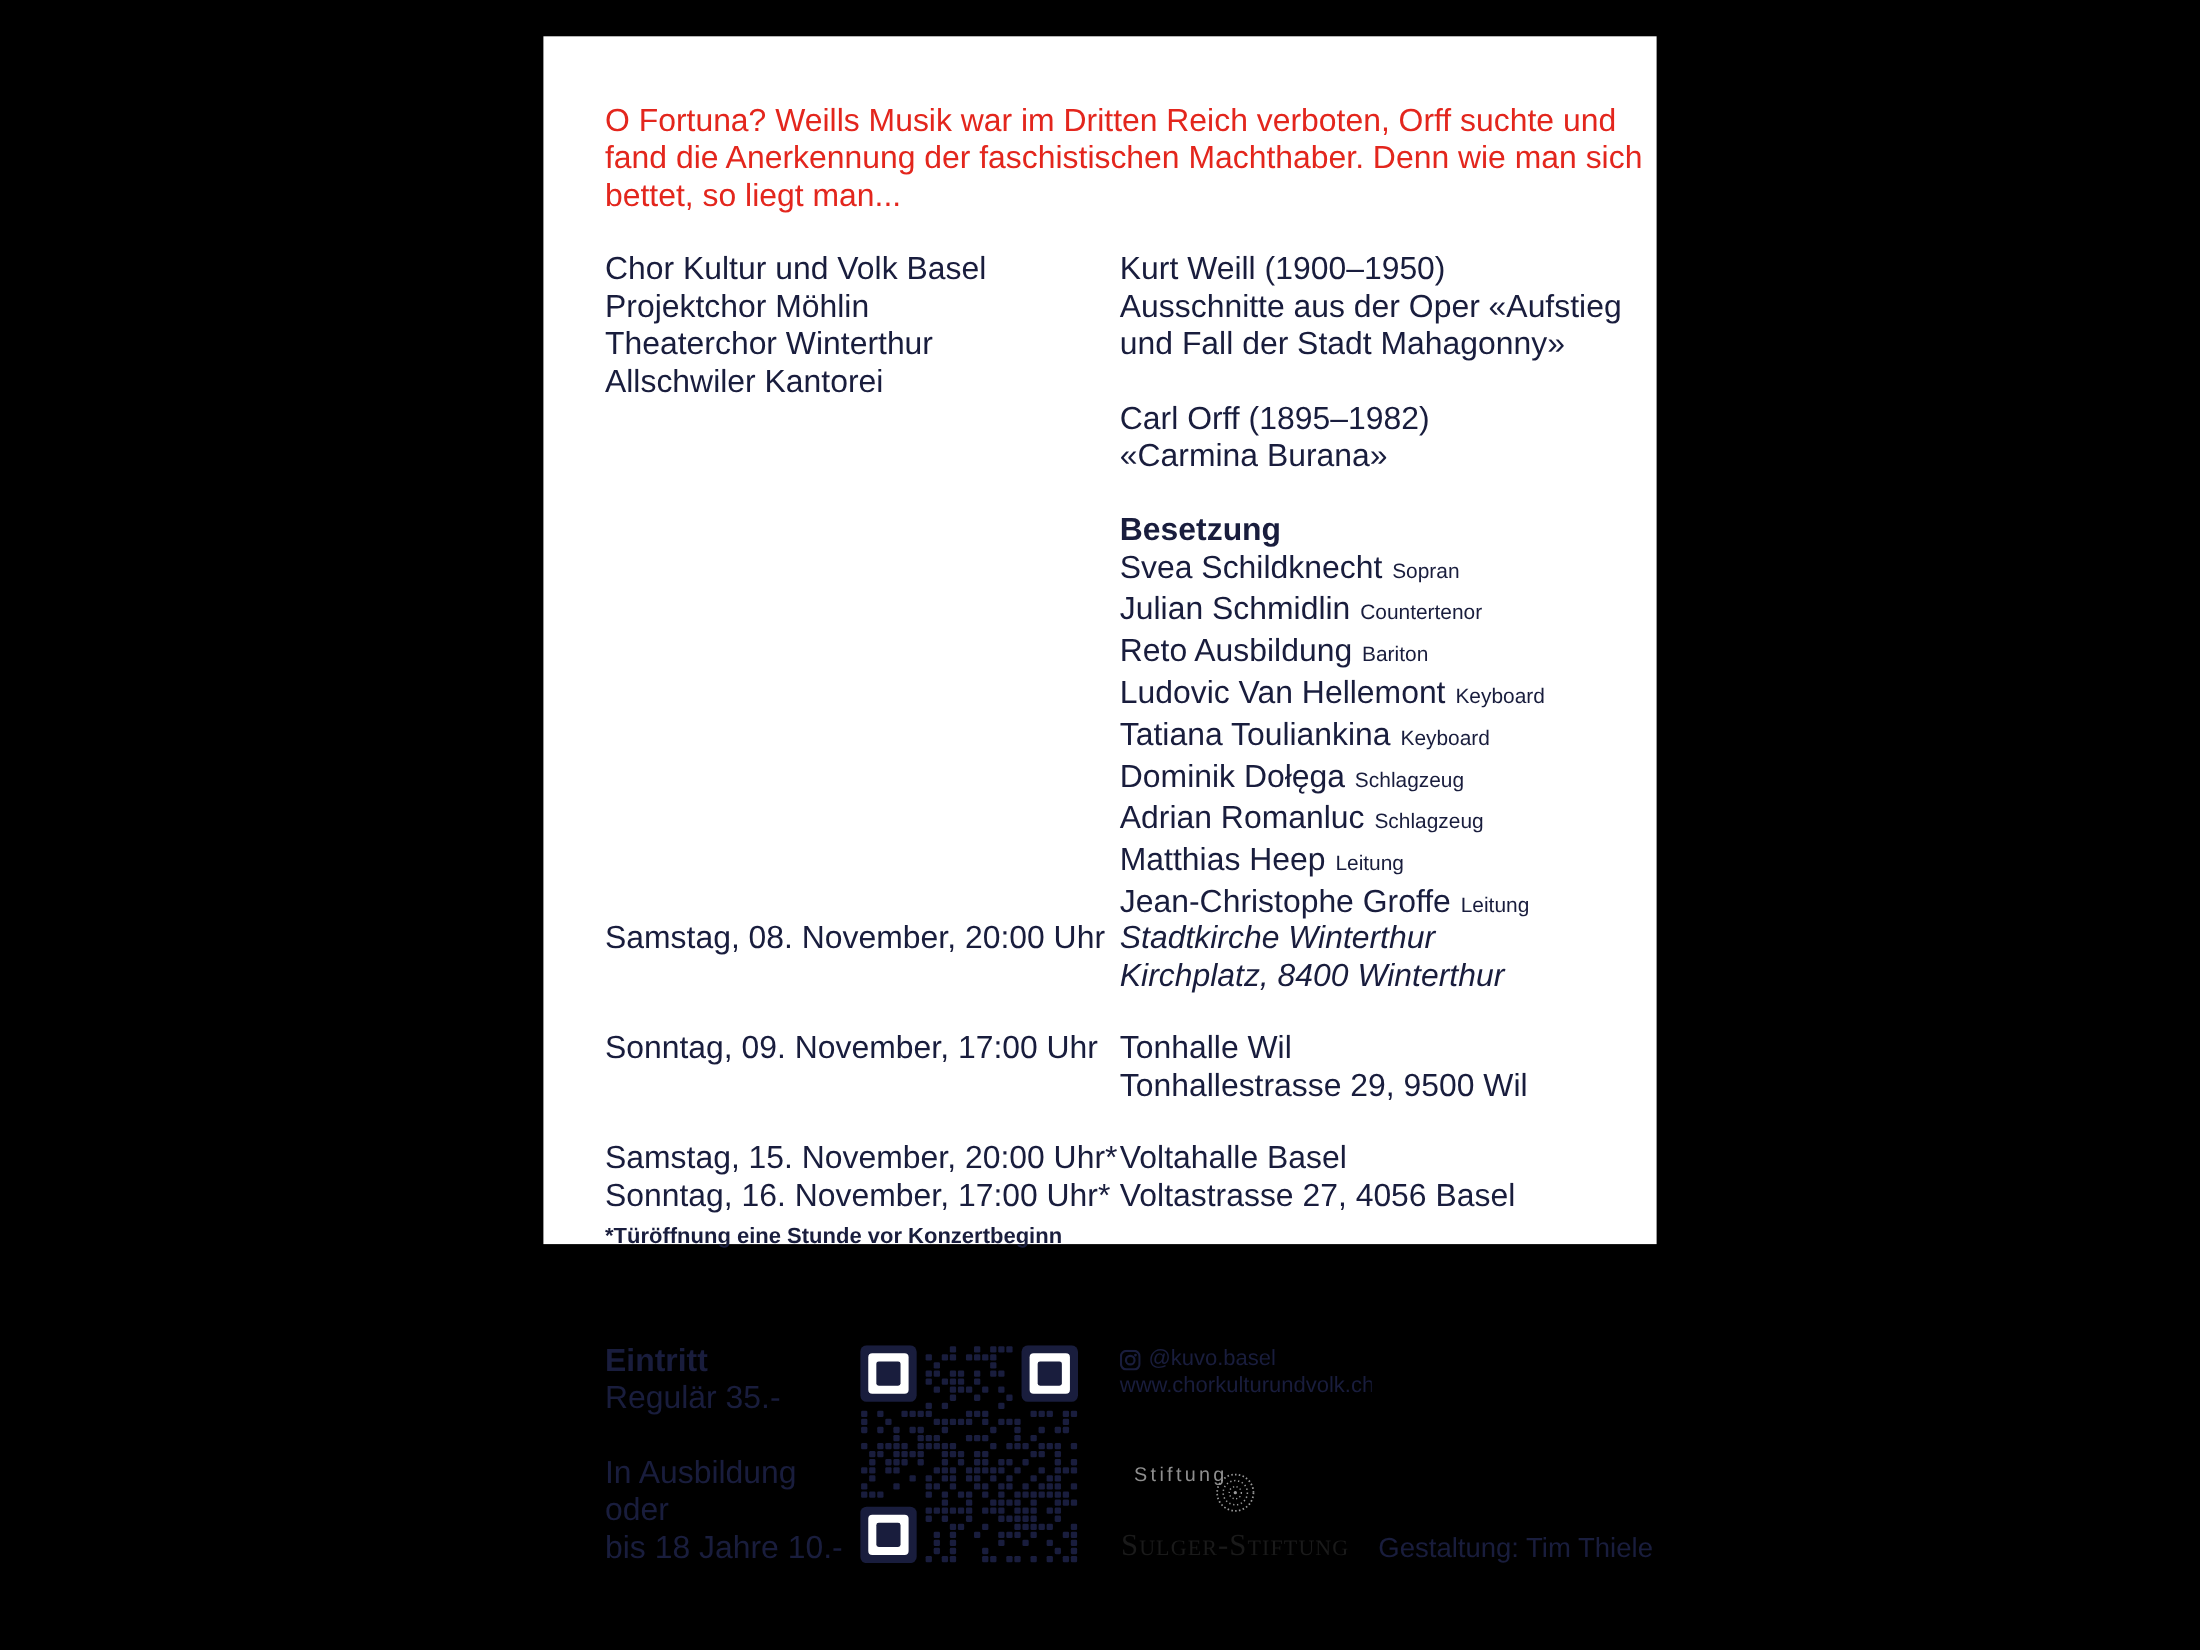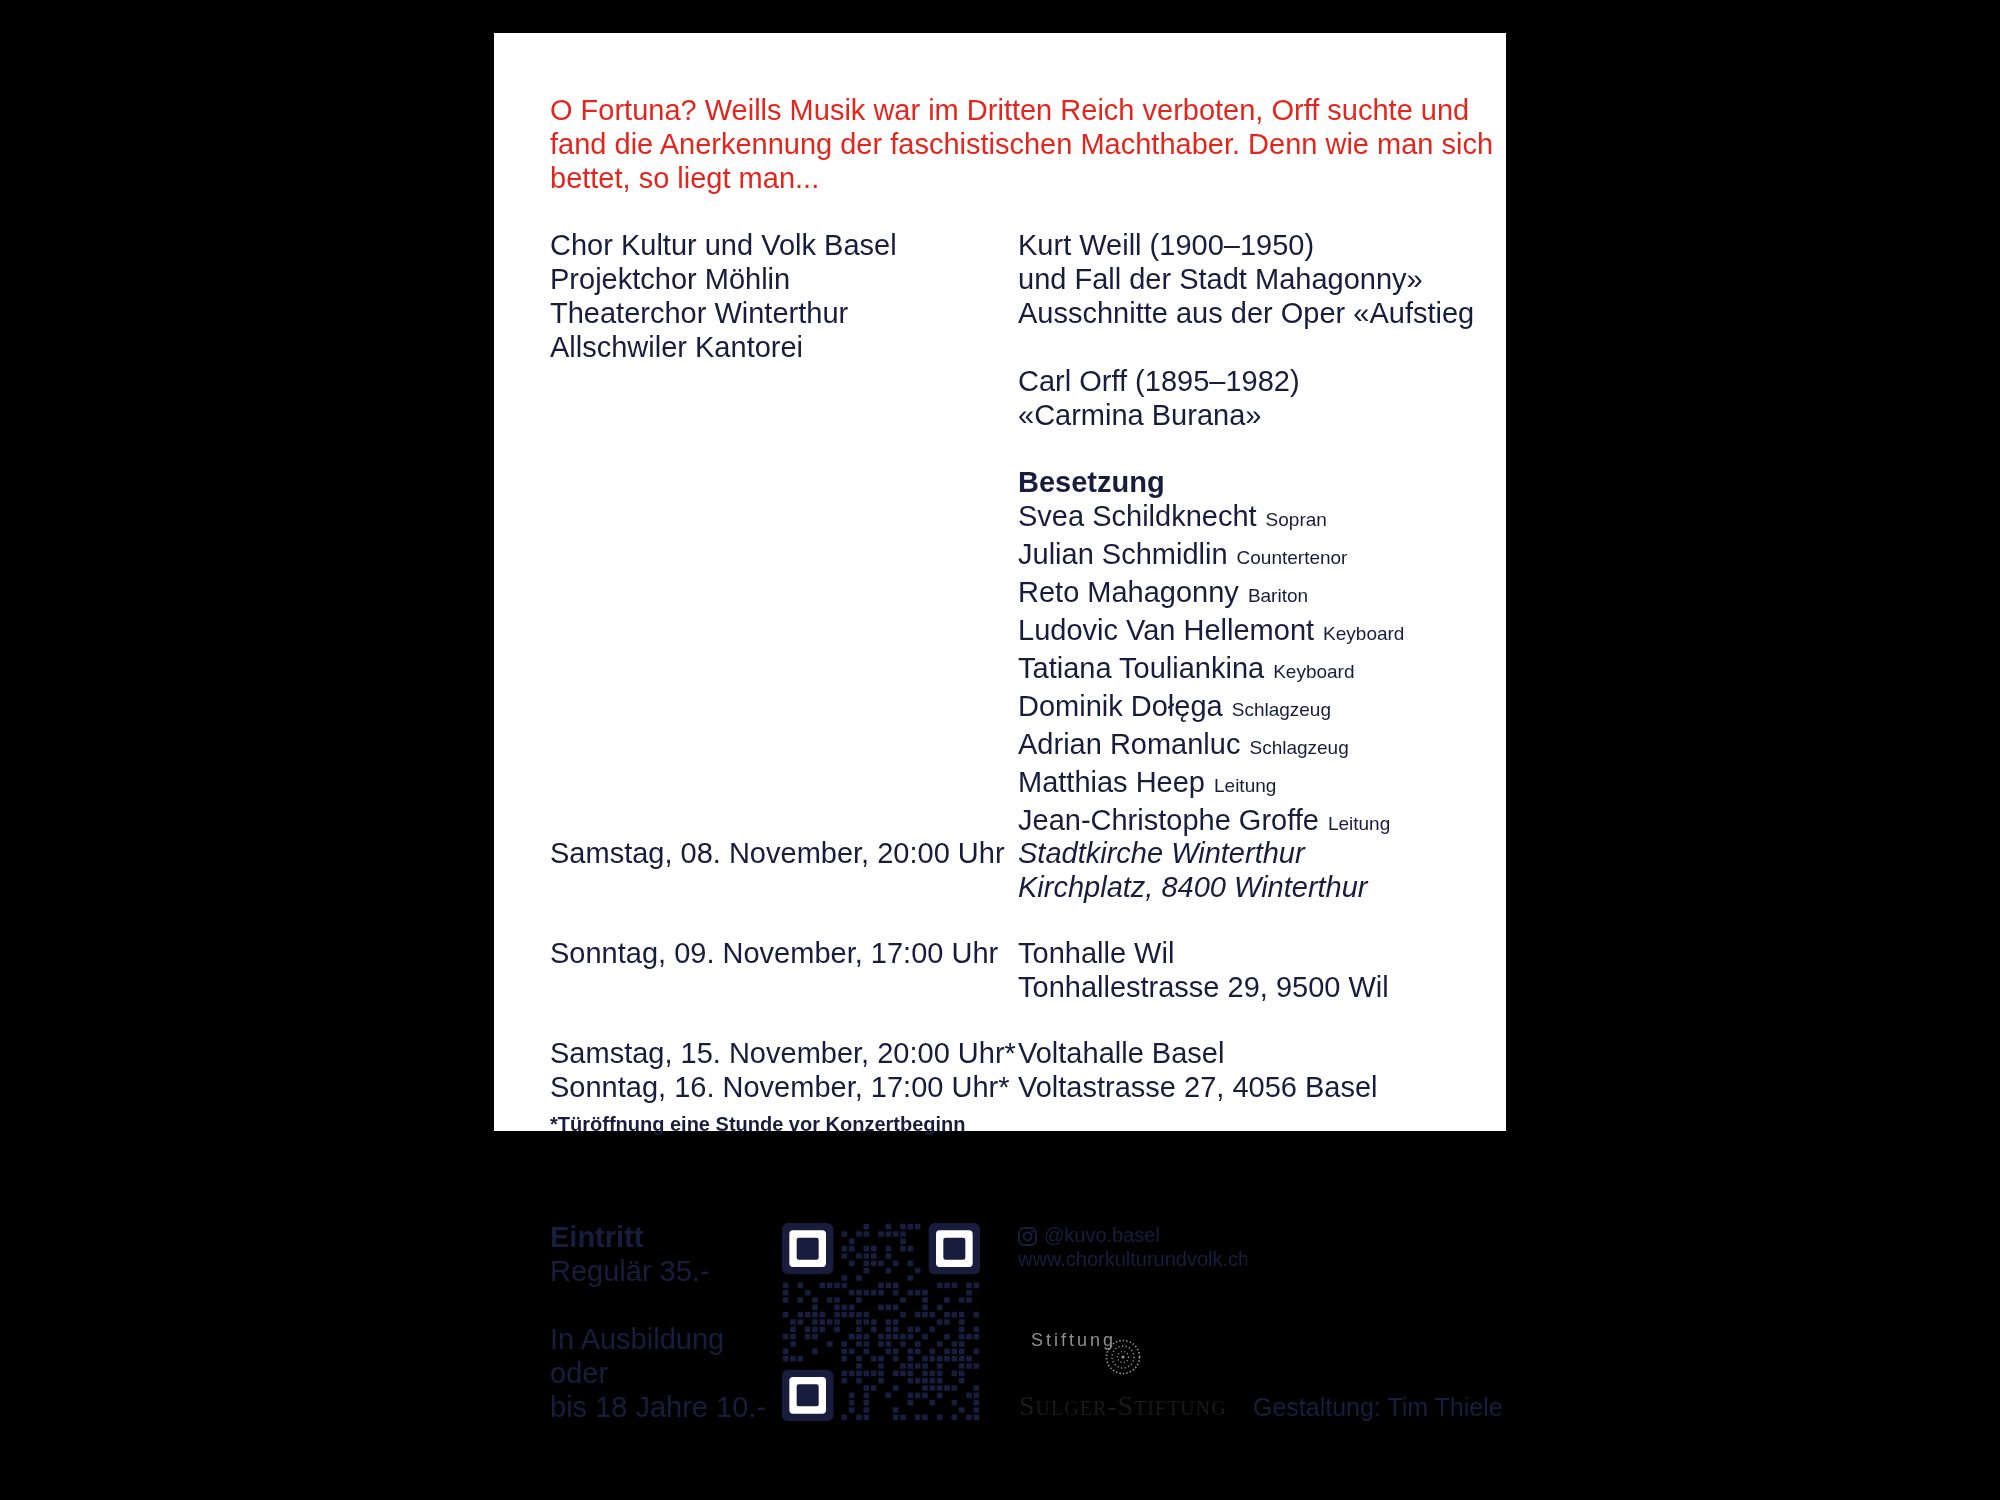--- a/index.html
+++ b/index.html
@@ -66,32 +66,32 @@
 
   <div class="abs t29" style="left:56px;top:195px;">
     <div class="line">Chor Kultur und Volk Basel</div>
     <div class="line">Projektchor Möhlin</div>
     <div class="line">Theaterchor Winterthur</div>
     <div class="line">Allschwiler Kantorei</div>
   </div>
 
   <div class="abs t29" style="left:524px;top:195px;">
     <div class="line">Kurt Weill (1900–1950)</div>
+    <div class="line">Ausschnitte aus der Oper «Aufstieg</div>
     <div class="line">und Fall der Stadt Mahagonny»</div>
-    <div class="line">Ausschnitte aus der Oper «Aufstieg</div>
     <div class="spacer34"></div>
     <div class="line">Carl Orff (1895–1982)</div>
     <div class="line">«Carmina Burana»</div>
   </div>
 
   <div class="abs t29" style="left:524px;top:432px;">
     <div class="line bold">Besetzung</div>
     <div class="line"><span>Svea Schildknecht</span><span class="role">Sopran</span></div>
     <div class="line"><span>Julian Schmidlin</span><span class="role">Countertenor</span></div>
-    <div class="line"><span>Reto Mahagonny</span><span class="role">Bariton</span></div>
+    <div class="line"><span>Reto Ausbildung</span><span class="role">Bariton</span></div>
     <div class="line"><span>Ludovic Van Hellemont</span><span class="role">Keyboard</span></div>
     <div class="line"><span>Tatiana Touliankina</span><span class="role">Keyboard</span></div>
     <div class="line"><span>Dominik Dołęga</span><span class="role">Schlagzeug</span></div>
     <div class="line"><span>Adrian Romanluc</span><span class="role">Schlagzeug</span></div>
     <div class="line"><span>Matthias Heep</span><span class="role">Leitung</span></div>
     <div class="line"><span>Jean-Christophe Groffe</span><span class="role">Leitung</span></div>
   </div>
 
   <div class="abs" style="left:0;top:803px;width:100%;">
     <div class="abs t29" style="left:56px;top:0;">

